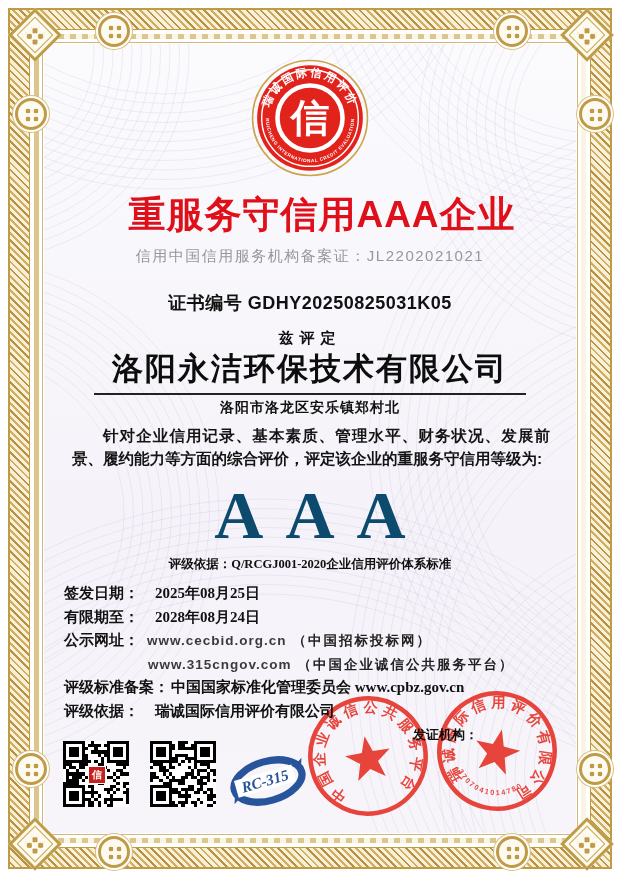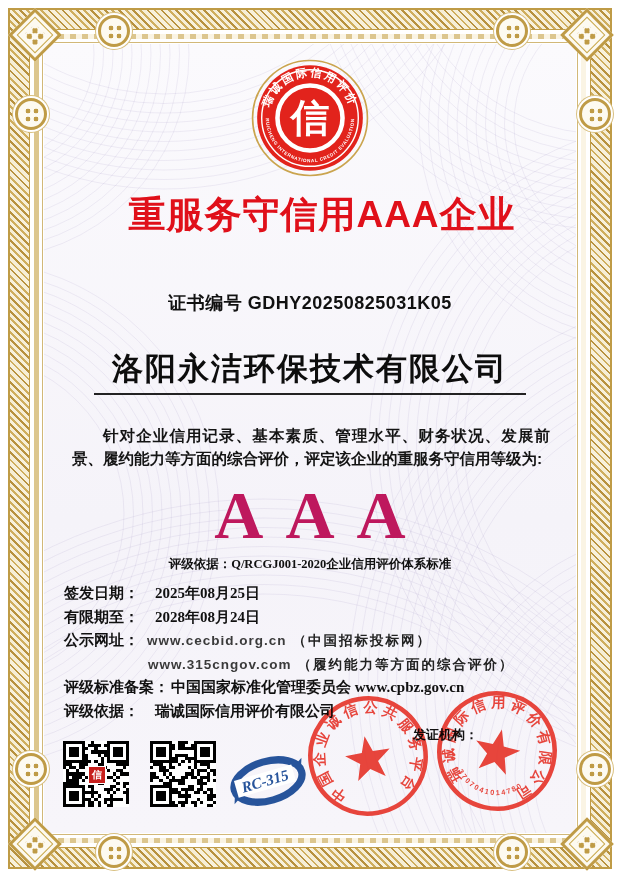--- a/index.html
+++ b/index.html
@@ -40,21 +40,21 @@
   .subtitle{top:247px;font-size:15px;color:#97969e;letter-spacing:1.5px;}
   .cert-no{top:291px;font-size:18px;font-weight:800;color:#111;letter-spacing:.5px;}
   .intro{top:329px;font-size:15px;font-weight:700;letter-spacing:6px;color:#111;
     font-family:"Liberation Serif","DejaVu Serif",serif;}
   .company{top:348px;font-size:31px;font-weight:900;color:#0d0d0d;letter-spacing:2px;
     font-family:"Liberation Serif","DejaVu Serif",serif;}
   .name-line{position:absolute;top:393px;left:94px;width:432px;height:0;border-top:2px solid #222;}
   .address{top:399px;font-size:14px;font-weight:700;color:#111;letter-spacing:1px;}
   .body-text{position:absolute;top:424px;left:72px;width:478px;font-size:15.5px;line-height:23px;
     color:#141414;font-weight:600;text-align:justify;text-indent:2em;}
-  .grade{top:476px;font-size:68px;font-weight:900;color:#be185d;letter-spacing:22px;text-indent:22px;
+  .grade{top:476px;font-size:68px;font-weight:900;color:#0c4a6e;letter-spacing:22px;text-indent:22px;
     font-family:"Liberation Serif","DejaVu Serif",serif;}
   .basis{top:556px;font-size:12.5px;font-weight:700;color:#111;
     font-family:"Liberation Serif","DejaVu Serif",serif;}
   .fields{position:absolute;top:582px;left:64px;font-family:"Liberation Serif","DejaVu Serif",serif;
     font-size:15px;font-weight:700;color:#111;}
   .fields .row{height:23.5px;line-height:23.5px;white-space:nowrap;}
   .fields .lab{display:inline-block;min-width:68px;}
   .fields .lab-wide{display:inline-block;}
   .fields .val{margin-left:16px;}
   .fields .url{font-family:"Liberation Sans","DejaVu Sans",sans-serif;font-weight:600;font-size:13.5px;
@@ -225,41 +225,44 @@
         </text>
         <text font-size="4.6" font-weight="700" fill="#ffffff" letter-spacing="0.6" font-family="'Liberation Sans','DejaVu Sans',sans-serif">
           <textPath href="#logoBottom" startOffset="50%" text-anchor="middle">RUICHENG INTERNATIONAL CREDIT EVALUATION</textPath>
         </text>
         <circle cx="60" cy="60" r="32" fill="none" stroke="#ffffff" stroke-width="4.5"></circle>
         <text x="60" y="73" text-anchor="middle" font-size="38" font-weight="900" fill="#ffffff" font-family="'Liberation Serif','DejaVu Serif',serif">信</text>
       </svg>
     </div>
 
     <div class="center title">重服务守信用AAA企业</div>
+    <div class="center subtitle">信用中国信用服务机构备案证：JL2202021021</div>
     <div class="center cert-no">证书编号  GDHY20250825031K05</div>
 
+    <div class="center intro">兹评定</div>
     <div class="center company">洛阳永洁环保技术有限公司</div>
     <div class="name-line"></div>
+    <div class="center address">洛阳市洛龙区安乐镇郑村北</div>
     <div class="body-text">针对企业信用记录、基本素质、管理水平、财务状况、发展前景、履约能力等方面的综合评价，评定该企业的重服务守信用等级为:</div>
 
     <div class="center grade">AAA</div>
     <div class="center basis">评级依据：Q/RCGJ001-2020企业信用评价体系标准</div>
 
     <div class="fields">
       <div class="row">
         <span class="lab">签发日期：</span><span class="val">2025年08月25日</span>
       </div>
       <div class="row">
         <span class="lab">有限期至：</span><span class="val">2028年08月24日</span>
       </div>
       <div class="row">
         <span class="lab">公示网址：</span><span class="url">www.cecbid.org.cn</span><span class="note">（中国招标投标网）</span>
       </div>
       <div class="row indent">
-        <span class="url">www.315cngov.com</span><span class="note">（履约能力等方面的综合评价）</span>
+        <span class="url">www.315cngov.com</span><span class="note">（中国企业诚信公共服务平台）</span>
       </div>
       <div class="row">
         <span class="lab-wide">评级标准备案：</span><span class="val" style="margin-left:2px">中国国家标准化管理委员会 www.cpbz.gov.cn</span>
       </div>
       <div class="row">
         <span class="lab">评级依据：</span><span class="val">瑞诚国际信用评价有限公司</span>
       </div>
     </div>
 
     <div class="qr qr1" id="qr1"><svg width="66" height="66" viewBox="0 0 21 21" xmlns="http://www.w3.org/2000/svg" shape-rendering="crispEdges">

